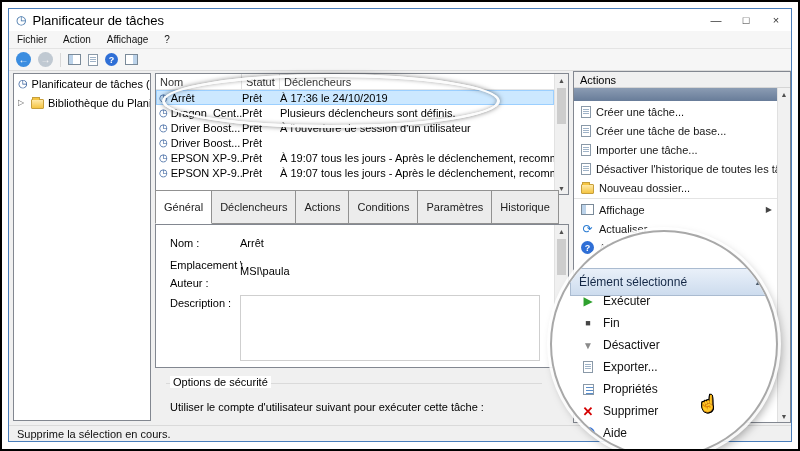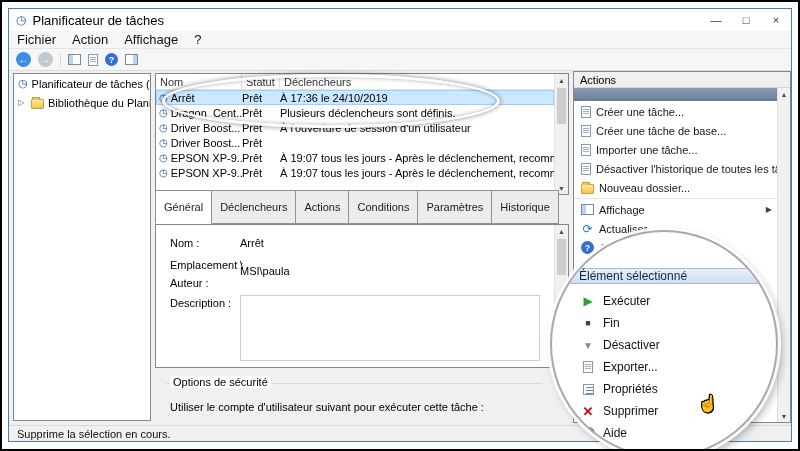--- a/index.html
+++ b/index.html
@@ -8,21 +8,21 @@
   .window{position:absolute;left:6px;top:6px;width:784px;height:434px;background:#f0f0f0;border:1px solid #4a7ebb}
 
   
   .titlebar{position:absolute;left:0;top:0;right:0;height:22px;background:#fff;display:flex;align-items:center}
   .app-icon{margin-left:7px;font-size:12px;color:#3a6ea5;line-height:1}
   .title-text{margin-left:6px;font-size:13px;color:#000}
   .win-controls{position:absolute;right:0;top:0;height:22px;display:flex}
   .wc{width:30px;height:22px;display:flex;align-items:center;justify-content:center;font-size:11px;color:#333}
 
   
-  .menubar{position:absolute;left:0;top:22px;right:0;height:18px;background:#f6f6f6;border-bottom:1px solid #e4e4e4;display:flex;align-items:center;font-size:13px}
+  .menubar{position:absolute;left:0;top:22px;right:0;height:18px;background:#f6f6f6;border-bottom:1px solid #e4e4e4;display:flex;align-items:center;font-size:10px}
   .menu-item{padding:0 8px;height:100%;display:flex;align-items:center;color:#111}
   .toolbar{position:absolute;left:0;top:40px;right:0;height:22px;background:#f6f6f6;border-bottom:1px solid #dcdcdc;display:flex;align-items:center;gap:7px;padding-left:7px}
   .nav-circle{width:15px;height:15px;border-radius:50%;display:inline-flex;align-items:center;justify-content:center;font-size:10px;line-height:1;color:#fff}
   .nav-back{background:#3b8de0}
   .nav-fwd{background:#c0c9d2;color:#f6f6f6}
   .tb-sep{width:1px;height:14px;background:#d9d9d9}
 
   
   .i-panel{width:13px;height:11px;border:1px solid #7a8a99;background:#fff;display:inline-block;position:relative}
   .i-panel::before{content:"";position:absolute;left:0;top:0;bottom:0;width:4px;background:#bcd3ea}
@@ -84,21 +84,21 @@
   .act-group{position:absolute;top:16px;left:0;right:13px;height:13px;background:linear-gradient(#8b9cb3,#687c99)}
   .act-scroll{top:16px;width:13px;background:#f1f1f1;border-left:1px solid #e0e0e0}
   .act-list{position:absolute;top:30px;left:0;right:13px}
   .act-item{height:19px;display:flex;align-items:center;padding-left:7px;gap:5px;white-space:nowrap;overflow:hidden;color:#161616}
   .act-sep{height:1px;background:#e4e4e4;margin:1px 0}
   .sub{margin-left:auto;padding-right:5px;font-size:8px;color:#444}
   .glyph-refresh{color:#2b7cd3;font-size:12px;width:13px;text-align:center;flex:none}
 
   
   .lens{position:absolute;left:548px;top:228px;width:228px;height:228px;border-radius:50%;background:#fff;border:2px solid #a8a8a8;box-shadow:0 0 0 3px rgba(255,255,255,.9),3px 4px 10px rgba(0,0,0,.35);overflow:hidden;z-index:50}
-  .lens-head{position:absolute;left:18px;top:36px;right:0;height:16px;background:linear-gradient(#e9f0f9,#cddcee);border:1px solid #aabbd0;display:flex;align-items:center;padding:0 8px;font-size:12px;color:#142846}
+  .lens-head{position:absolute;left:18px;top:36px;right:0;height:28px;background:linear-gradient(#e9f0f9,#cddcee);border:1px solid #aabbd0;display:flex;align-items:center;padding:0 8px;font-size:12px;color:#142846}
   .lens-head .col{margin-left:auto;font-size:9px;color:#4a5a6a;padding-right:4px}
   .lens-items{position:absolute;left:18px;top:58px;right:0;font-size:12px}
   .lens-item{height:22px;display:flex;align-items:center;gap:7px;padding-left:10px;color:#111;white-space:nowrap}
   .li-icon{width:16px;display:inline-flex;justify-content:center;align-items:center;font-size:12px;flex:none}
   .g-play{color:#2ea12e}
   .g-stop{color:#454545;font-size:9px}
   .g-dis{color:#8a8a8a;font-size:10px}
   .g-del{color:#d40000;font-weight:bold;font-size:13px}
 
   

